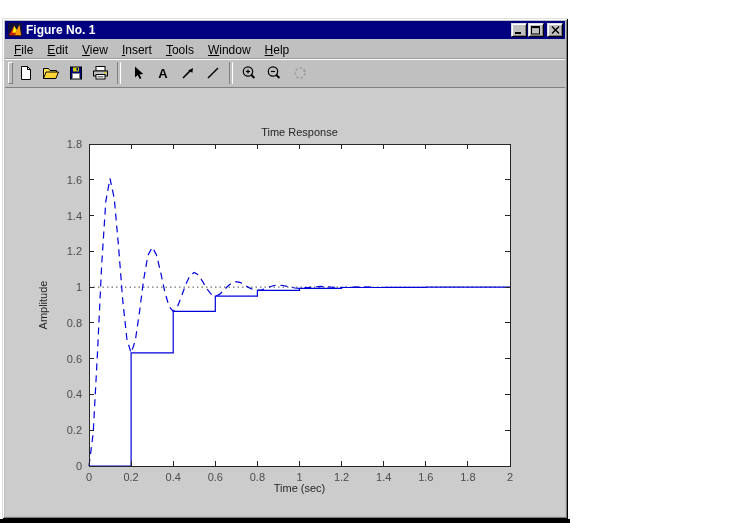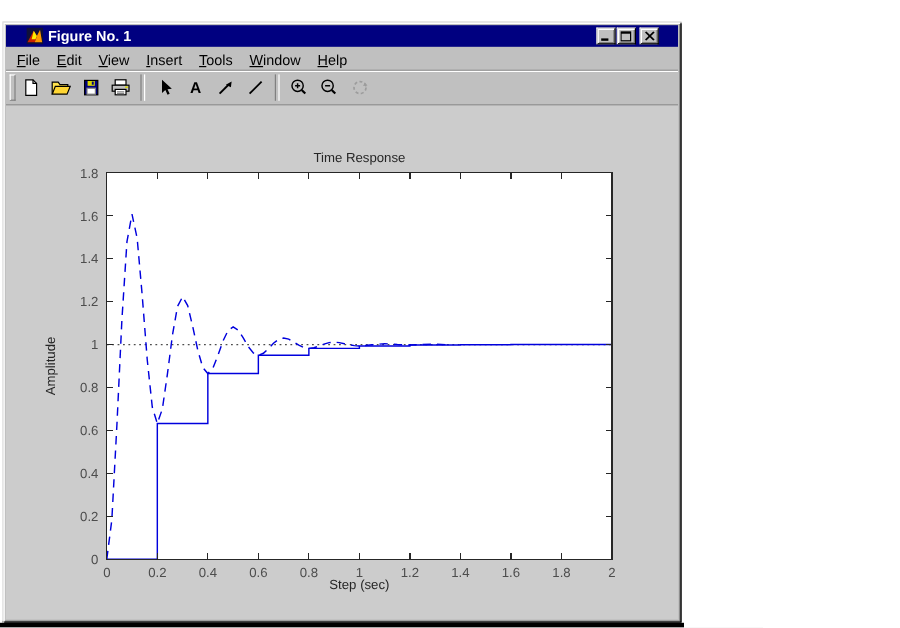--- a/index.html
+++ b/index.html
@@ -4,21 +4,21 @@
 <style>
   html,body{margin:0;padding:0;}
   body{width:750px;height:523px;background:#ffffff;font-family:"Liberation Sans",sans-serif;}
   .screen{position:relative;width:750px;height:523px;overflow:hidden;background:#fff;}
   .bottom-strip{position:absolute;left:0;top:519px;width:570px;height:4px;background:#000;}
   .window{
     position:absolute;left:2px;top:18px;width:566px;height:501px;background:#c0c0c0;
     box-shadow: inset 1px 1px 0 #dfdfdf, inset -1px -1px 0 #000, inset 2px 2px 0 #fff, inset -2px -2px 0 #808080;
   }
   .titlebar{position:absolute;left:3px;top:3px;right:3px;height:18px;background:#000080;
-    display:flex;align-items:center;padding:0 16px;box-sizing:border-box;}
+    display:flex;align-items:center;padding:0 2px;box-sizing:border-box;}
   .titlebar .app-icon{width:14px;height:14px;margin-left:1px;display:flex;}
   .title-text{flex:1;color:#fff;font-weight:bold;font-size:12px;padding-left:4px;
     white-space:nowrap;overflow:hidden;}
   .win-btn{width:16px;height:14px;background:#c0c0c0;border:1px solid;border-color:#dfdfdf #000 #000 #dfdfdf;
     box-shadow:inset 1px 1px 0 #fff, inset -1px -1px 0 #808080;
     display:flex;align-items:center;justify-content:center;padding:0;margin-left:0;}
   .win-btn + .win-btn{margin-left:1px;}
   .win-btn.close{margin-left:3px;}
   .menubar{position:absolute;left:3px;top:22px;right:3px;height:20px;background:#c0c0c0;
     display:flex;align-items:center;font-size:12px;color:#000;}
@@ -232,18 +232,18 @@
           <line x1="505" y1="127.5555555555556" x2="500" y2="127.5555555555556" stroke="#262626" shape-rendering="crispEdges"></line>
           <text x="77" y="131.5555555555556" text-anchor="end" class="tick">1.4</text>
           <line x1="84" y1="91.77777777777777" x2="89" y2="91.77777777777777" stroke="#262626" shape-rendering="crispEdges"></line>
           <line x1="505" y1="91.77777777777777" x2="500" y2="91.77777777777777" stroke="#262626" shape-rendering="crispEdges"></line>
           <text x="77" y="95.77777777777777" text-anchor="end" class="tick">1.6</text>
           <line x1="84" y1="56" x2="89" y2="56" stroke="#262626" shape-rendering="crispEdges"></line>
           <line x1="505" y1="56" x2="500" y2="56" stroke="#262626" shape-rendering="crispEdges"></line>
           <text x="77" y="60" text-anchor="end" class="tick">1.8</text>
         </svg>
       <div class="plot-title">Time Response</div>
-      <div class="xlabel">Step (sec)</div>
+      <div class="xlabel">Time (sec)</div>
       <div class="ylabel">Amplitude</div>
     </div>
 
   </div>
 </div>
 
 </body></html>

